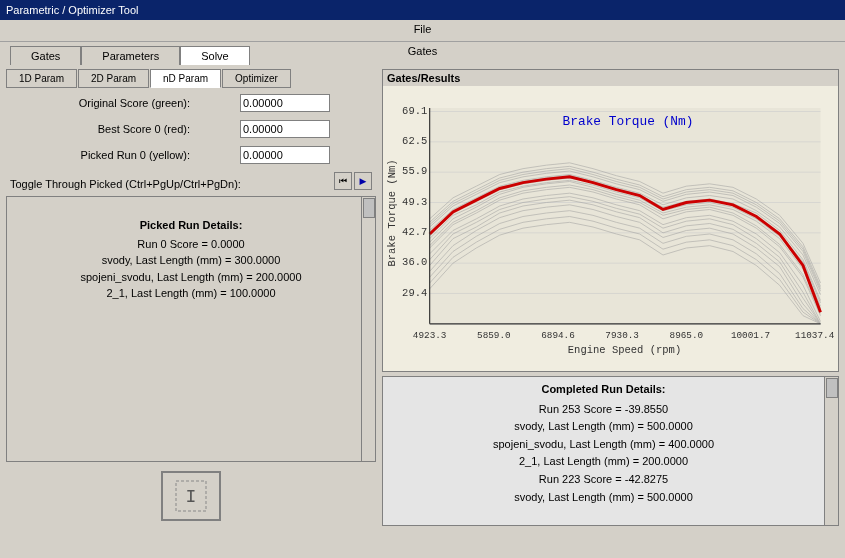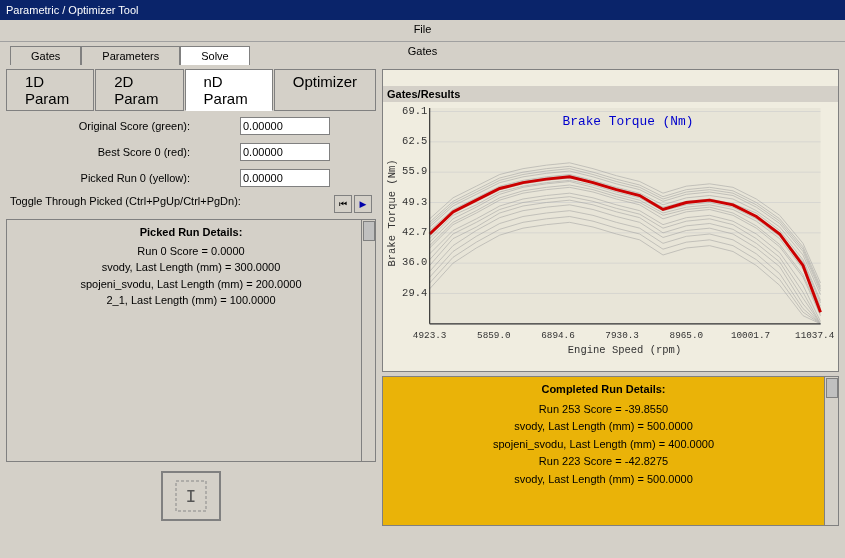--- a/index.html
+++ b/index.html
@@ -82,25 +82,25 @@
       display: flex;
       flex-direction: column;
       gap: 4px;
     }
     .sub-tabs {
       display: flex;
       gap: 1px;
       background: #d4d0c8;
     }
     .sub-tab {
-      padding: 3px 18px;
-      background: #d4d0c8;
-      border: 1px solid #808080;
-      cursor: pointer;
-      font-size: 15px;
+      padding: 3px 12px;
+      background: #d4d0c8;
+      border: 1px solid #808080;
+      cursor: pointer;
+      font-size: 10px;
     }
     .sub-tab.active {
       background: #ffffff;
       border-bottom: 1px solid #ffffff;
     }
     .field-row {
       display: flex;
       align-items: center;
       margin: 2px 0;
       padding: 0 4px;
@@ -115,21 +115,21 @@
       width: 90px;
       height: 18px;
       border: 1px solid #808080;
       background: white;
       font-size: 11px;
       padding: 0 2px;
       margin-left: 46px;
     }
     .toggle-row {
       display: flex;
-      align-items: flex-start;
+      align-items: flex-end;
       padding: 0 4px;
       margin: 2px 0;
     }
     .toggle-label {
       font-size: 11px;
       flex: 1;
     }
     .toggle-btns {
       display: flex;
       gap: 2px;
@@ -144,21 +144,21 @@
       justify-content: center;
       cursor: pointer;
       font-size: 9px;
     }
     .picked-run-box {
       border: 1px solid #808080;
       background: #d4d0c8;
       flex: 1;
       position: relative;
       min-height: 120px;
-      padding: 4px;
+      padding: 20px;
     }
     .picked-run-content {
       font-size: 11px;
       line-height: 1.5;
       text-align: center;
     }
     .scrollbar-v {
       position: absolute;
       right: 0;
       top: 0;
@@ -200,39 +200,39 @@
       gap: 4px;
     }
     .graph-area {
       border: 1px solid #808080;
       background: #f0ede0;
       flex: 1;
       position: relative;
     }
     .graph-title {
       position: absolute;
-      top: 16px;
+      top: 0;
       left: 0;
       right: 0;
       background: #d4d0c8;
       padding: 2px 4px;
       font-size: 11px;
       font-weight: bold;
     }
     .graph-inner {
       position: absolute;
       top: 20px;
       left: 0;
       right: 0;
       bottom: 0;
     }
     svg text { font-family: 'Courier New', monospace; }
     .completed-run-box {
       border: 1px solid #808080;
-      background: #eab308;
+      background: #e5e5e5;
       height: 150px;
       position: relative;
       padding: 4px 18px 4px 4px;
     }
     .completed-run-content {
       font-size: 11px;
       line-height: 1.6;
       text-align: center;
     }
   </style>
@@ -394,20 +394,21 @@
           </svg>
         </div>
       </div>
 
       <div class="completed-run-box">
         <div class="completed-run-content">
           <div style="font-weight:bold; margin-bottom:2px;">Completed Run Details:</div>
           <div>Run 253  Score = -39.8550</div>
           <div>svody, Last Length (mm) = 500.0000</div>
           <div>spojeni_svodu, Last Length (mm) = 400.0000</div>
+          <div>2_1, Last Length (mm) = 200.0000</div>
           <div>Run 223  Score = -42.8275</div>
           <div>svody, Last Length (mm) = 500.0000</div>
         </div>
         <div class="scrollbar-v">
           <div class="scrollbar-thumb"></div>
         </div>
       </div>
     </div>
   </div>
 </div>

